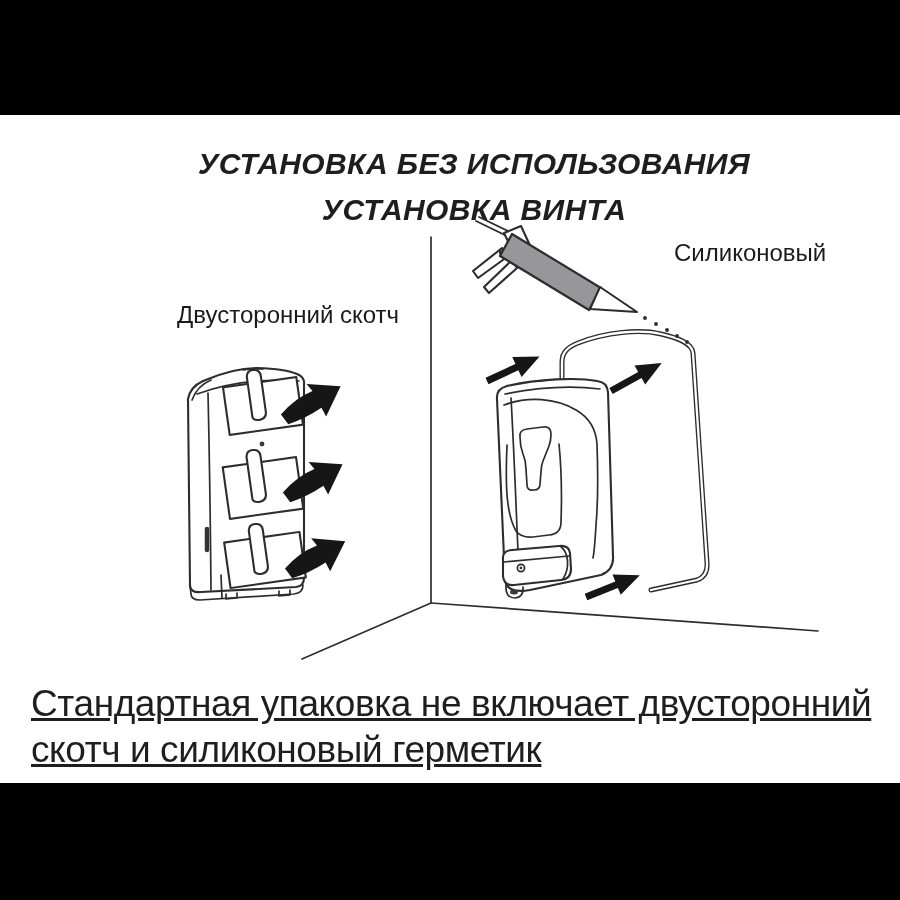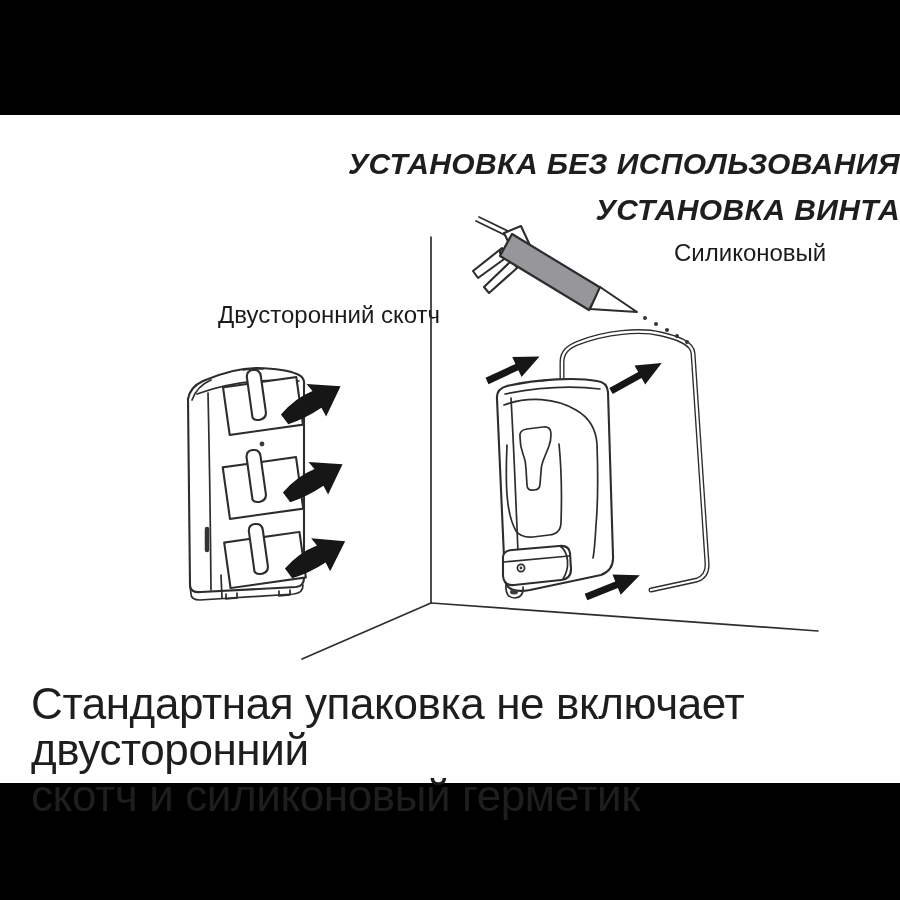--- a/index.html
+++ b/index.html
@@ -11,32 +11,32 @@
     width:900px;height:900px;position:relative;overflow:hidden;
     background:var(--paper);
     font-family:"Liberation Sans", sans-serif;
     color:var(--text);
   }
   .letterbox{position:absolute;left:0;width:900px;background:var(--letterbox);}
   #bar-top{top:0;height:115px;}
   #bar-bottom{top:783px;height:117px;}
 
   .title{
-    position:absolute;left:48px;right:0;top:141px;text-align:right;
+    position:absolute;left:48px;right:0;top:141px;text-align:center;
     font-weight:700;font-style:italic;font-size:30px;line-height:46px;
     letter-spacing:.4px;color:var(--text);
   }
   .label{
     position:absolute;font-size:24px;line-height:31px;color:#1b1b1b;
   }
-  #tape-label{left:177px;top:299px;margin-left:41px;}
+  #tape-label{left:177px;top:299px;}
   #sealant-label{left:650px;top:237px;margin-left:24px;}
   .footer{
     position:absolute;left:31px;top:681px;right:10px;
-    font-size:44px;line-height:46px;letter-spacing:-.4px;color:var(--text);
+    font-size:37px;line-height:46px;letter-spacing:-.4px;color:var(--text);text-decoration:underline;
   }
   svg{position:absolute;left:0;top:0;}
   .ln{fill:none;stroke:var(--ink);stroke-width:2.1;stroke-linecap:round;stroke-linejoin:round;}
   .thin{stroke-width:1.7;}
   .wht{fill:#fff;stroke:var(--ink);stroke-width:2.1;stroke-linejoin:round;}
   .blk{fill:var(--arrow-fill);stroke:none;}
   .tube{fill:var(--tube-gray);stroke:var(--ink);stroke-width:2.2;stroke-linejoin:round;}
   .beadA{fill:none;stroke:var(--ink);stroke-width:5;stroke-linecap:round;stroke-linejoin:round;}
   .beadB{fill:none;stroke:#fff;stroke-width:2.3;stroke-linecap:round;stroke-linejoin:round;}
   .dk{fill:#3a3a3a;stroke:none;}

